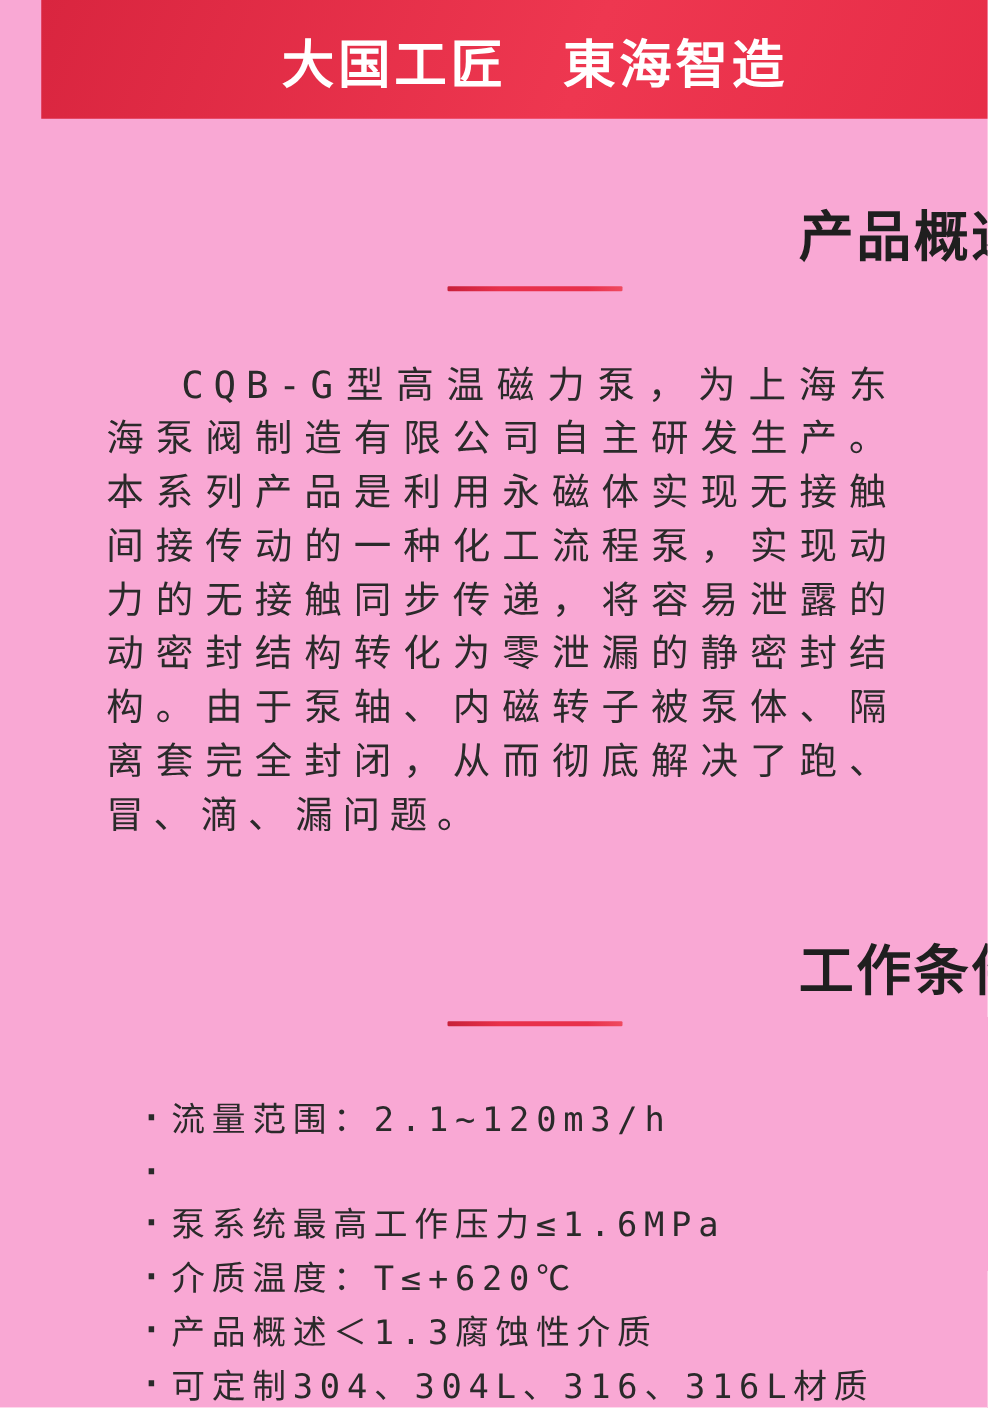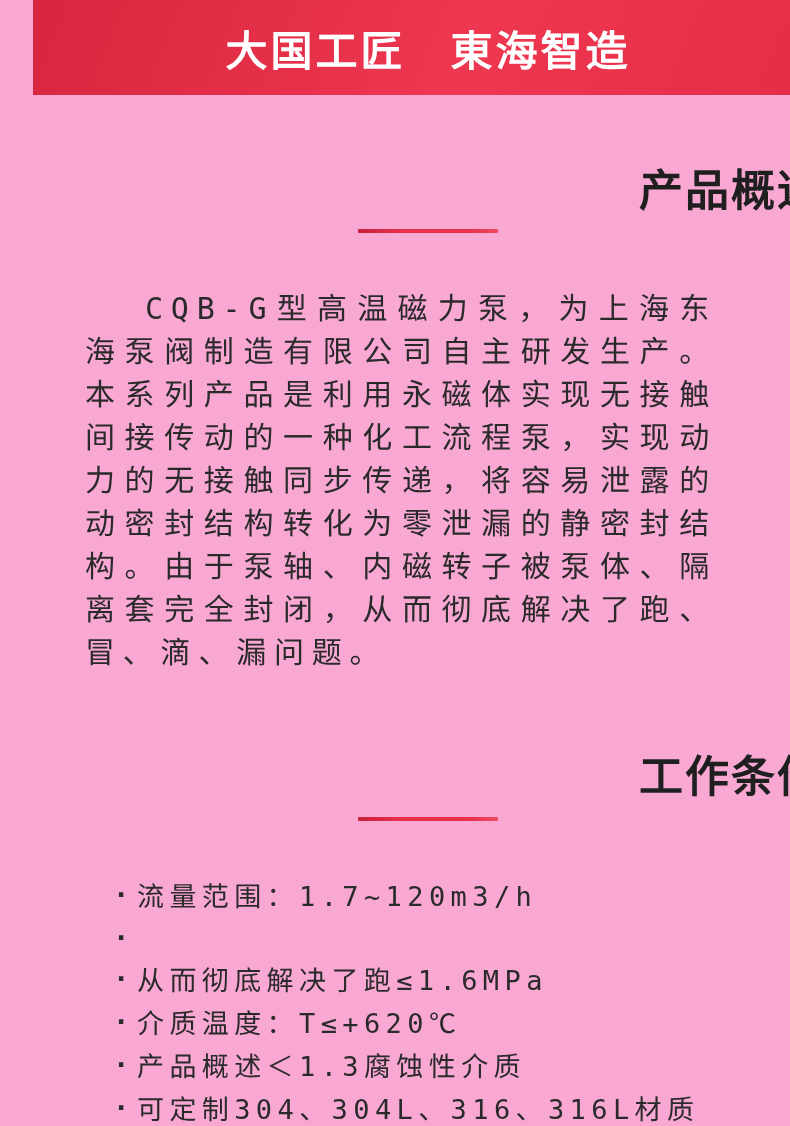--- a/index.html
+++ b/index.html
@@ -104,28 +104,28 @@
     <p class="overview-paragraph">CQB-G型高温磁力泵，为上海东海泵阀制造有限公司自主研发生产。本系列产品是利用永磁体实现无接触间接传动的一种化工流程泵，实现动力的无接触同步传递，将容易泄露的动密封结构转化为零泄漏的静密封结构。由于泵轴、内磁转子被泵体、隔离套完全封闭，从而彻底解决了跑、冒、滴、漏问题。</p>
   </section>
 
   <section>
     <h2 class="section-heading heading-conditions">工作条件</h2>
     <div class="heading-underline"></div>
 
     <ul class="conditions-list">
       <li class="condition-item">
         <span class="bullet-dot">·</span>
-        <span>流量范围：1.7~120m3/h</span>
+        <span>流量范围：2.1~120m3/h</span>
       </li>
       <li class="condition-item">
         <span class="bullet-dot">·</span>
       </li>
       <li class="condition-item">
         <span class="bullet-dot">·</span>
-        <span>从而彻底解决了跑≤1.6MPa</span>
+        <span>泵系统最高工作压力≤1.6MPa</span>
       </li>
       <li class="condition-item">
         <span class="bullet-dot">·</span>
         <span>介质温度：T≤+620℃</span>
       </li>
       <li class="condition-item">
         <span class="bullet-dot">·</span>
         <span>产品概述＜1.3腐蚀性介质</span>
       </li>
       <li class="condition-item">

